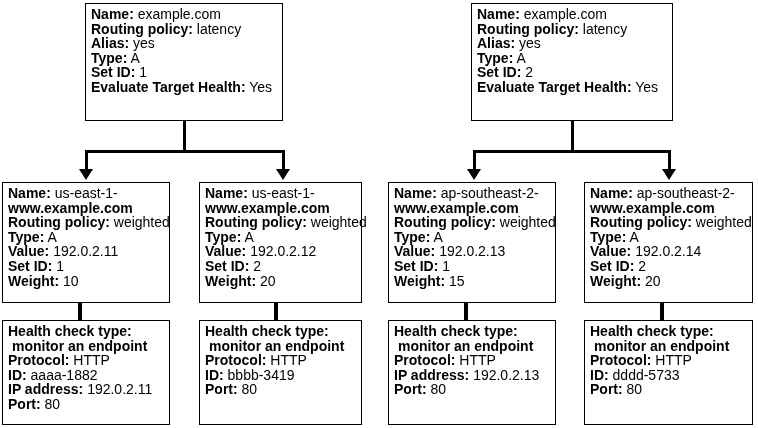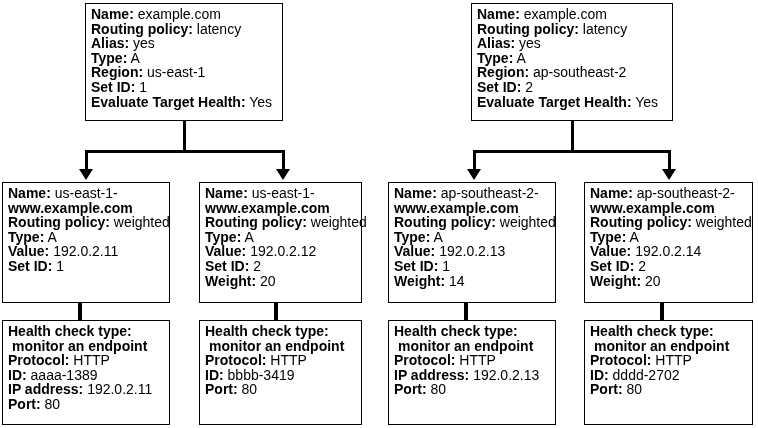--- a/index.html
+++ b/index.html
@@ -66,31 +66,29 @@
 </head>
 <body>
 
 <div id="diagram">
 
   <div class="node" style="left:85px; top:3px; width:198px; height:118px;">
     <span class="row"><span class="k">Name:</span> <span class="v">example.com</span></span>
     <span class="row"><span class="k">Routing policy:</span> <span class="v">latency</span></span>
     <span class="row"><span class="k">Alias:</span> <span class="v">yes</span></span>
     <span class="row"><span class="k">Type:</span> <span class="v">A</span></span>
-    <span class="row"><span class="k">Region:</span> <span class="v">us-east-1</span></span>
     <span class="row"><span class="k">Set ID:</span> <span class="v">1</span></span>
     <span class="row"><span class="k">Evaluate Target Health:</span> <span class="v">Yes</span></span>
   </div>
 
   <div class="node" style="left:471px; top:3px; width:202px; height:118px;">
     <span class="row"><span class="k">Name:</span> <span class="v">example.com</span></span>
     <span class="row"><span class="k">Routing policy:</span> <span class="v">latency</span></span>
     <span class="row"><span class="k">Alias:</span> <span class="v">yes</span></span>
     <span class="row"><span class="k">Type:</span> <span class="v">A</span></span>
-    <span class="row"><span class="k">Region:</span> <span class="v">ap-southeast-2</span></span>
     <span class="row"><span class="k">Set ID:</span> <span class="v">2</span></span>
     <span class="row"><span class="k">Evaluate Target Health:</span> <span class="v">Yes</span></span>
   </div>
 
   <div class="vline" style="left:183px; top:121px; height:32px;"></div>
   <div class="hline" style="left:85px; top:150px; width:200px;"></div>
   <div class="vline" style="left:85px; top:150px; height:21px;"></div>
   <div class="arrowhead" style="left:79px; top:169px;"></div>
   <div class="vline" style="left:282px; top:150px; height:21px;"></div>
   <div class="arrowhead" style="left:276px; top:169px;"></div>
@@ -102,40 +100,41 @@
   <div class="vline" style="left:668px; top:150px; height:21px;"></div>
   <div class="arrowhead" style="left:662px; top:169px;"></div>
 
   <div class="node" style="left:2px; top:182px; width:168px; height:121px;">
     <span class="row"><span class="k">Name:</span> <span class="v">us-east-1-</span></span>
     <span class="cont">www.example.com</span>
     <span class="row"><span class="k">Routing policy:</span> <span class="v">weighted</span></span>
     <span class="row"><span class="k">Type:</span> <span class="v">A</span></span>
     <span class="row"><span class="k">Value:</span> <span class="v">192.0.2.11</span></span>
     <span class="row"><span class="k">Set ID:</span> <span class="v">1</span></span>
+    <span class="row"><span class="k">Weight:</span> <span class="v">10</span></span>
   </div>
 
   <div class="node" style="left:199px; top:182px; width:163px; height:121px;">
     <span class="row"><span class="k">Name:</span> <span class="v">us-east-1-</span></span>
     <span class="cont">www.example.com</span>
     <span class="row"><span class="k">Routing policy:</span> <span class="v">weighted</span></span>
     <span class="row"><span class="k">Type:</span> <span class="v">A</span></span>
     <span class="row"><span class="k">Value:</span> <span class="v">192.0.2.12</span></span>
     <span class="row"><span class="k">Set ID:</span> <span class="v">2</span></span>
     <span class="row"><span class="k">Weight:</span> <span class="v">20</span></span>
   </div>
 
   <div class="node" style="left:388px; top:182px; width:168px; height:121px;">
     <span class="row"><span class="k">Name:</span> <span class="v">ap-southeast-2-</span></span>
     <span class="cont">www.example.com</span>
     <span class="row"><span class="k">Routing policy:</span> <span class="v">weighted</span></span>
     <span class="row"><span class="k">Type:</span> <span class="v">A</span></span>
     <span class="row"><span class="k">Value:</span> <span class="v">192.0.2.13</span></span>
     <span class="row"><span class="k">Set ID:</span> <span class="v">1</span></span>
-    <span class="row"><span class="k">Weight:</span> <span class="v">14</span></span>
+    <span class="row"><span class="k">Weight:</span> <span class="v">15</span></span>
   </div>
 
   <div class="node" style="left:584px; top:182px; width:169px; height:121px;">
     <span class="row"><span class="k">Name:</span> <span class="v">ap-southeast-2-</span></span>
     <span class="cont">www.example.com</span>
     <span class="row"><span class="k">Routing policy:</span> <span class="v">weighted</span></span>
     <span class="row"><span class="k">Type:</span> <span class="v">A</span></span>
     <span class="row"><span class="k">Value:</span> <span class="v">192.0.2.14</span></span>
     <span class="row"><span class="k">Set ID:</span> <span class="v">2</span></span>
     <span class="row"><span class="k">Weight:</span> <span class="v">20</span></span>
@@ -143,21 +142,21 @@
 
   <div class="vline stub" style="left:78px; top:303px; height:17px;"></div>
   <div class="vline stub" style="left:274px; top:303px; height:17px;"></div>
   <div class="vline stub" style="left:464px; top:303px; height:17px;"></div>
   <div class="vline stub" style="left:660px; top:303px; height:17px;"></div>
 
   <div class="node" style="left:2px; top:320px; width:168px; height:105px;">
     <span class="row"><span class="k">Health check type:</span></span>
     <span class="cont indent">monitor an endpoint</span>
     <span class="row"><span class="k">Protocol:</span> <span class="v">HTTP</span></span>
-    <span class="row"><span class="k">ID:</span> <span class="v">aaaa-1389</span></span>
+    <span class="row"><span class="k">ID:</span> <span class="v">aaaa-1882</span></span>
     <span class="row"><span class="k">IP address:</span> <span class="v">192.0.2.11</span></span>
     <span class="row"><span class="k">Port:</span> <span class="v">80</span></span>
   </div>
 
   <div class="node" style="left:199px; top:320px; width:163px; height:105px;">
     <span class="row"><span class="k">Health check type:</span></span>
     <span class="cont indent">monitor an endpoint</span>
     <span class="row"><span class="k">Protocol:</span> <span class="v">HTTP</span></span>
     <span class="row"><span class="k">ID:</span> <span class="v">bbbb-3419</span></span>
     <span class="row"><span class="k">Port:</span> <span class="v">80</span></span>
@@ -168,17 +167,17 @@
     <span class="cont indent">monitor an endpoint</span>
     <span class="row"><span class="k">Protocol:</span> <span class="v">HTTP</span></span>
     <span class="row"><span class="k">IP address:</span> <span class="v">192.0.2.13</span></span>
     <span class="row"><span class="k">Port:</span> <span class="v">80</span></span>
   </div>
 
   <div class="node" style="left:584px; top:320px; width:169px; height:105px;">
     <span class="row"><span class="k">Health check type:</span></span>
     <span class="cont indent">monitor an endpoint</span>
     <span class="row"><span class="k">Protocol:</span> <span class="v">HTTP</span></span>
-    <span class="row"><span class="k">ID:</span> <span class="v">dddd-2702</span></span>
+    <span class="row"><span class="k">ID:</span> <span class="v">dddd-5733</span></span>
     <span class="row"><span class="k">Port:</span> <span class="v">80</span></span>
   </div>
 
 </div>
 
 </body></html>

